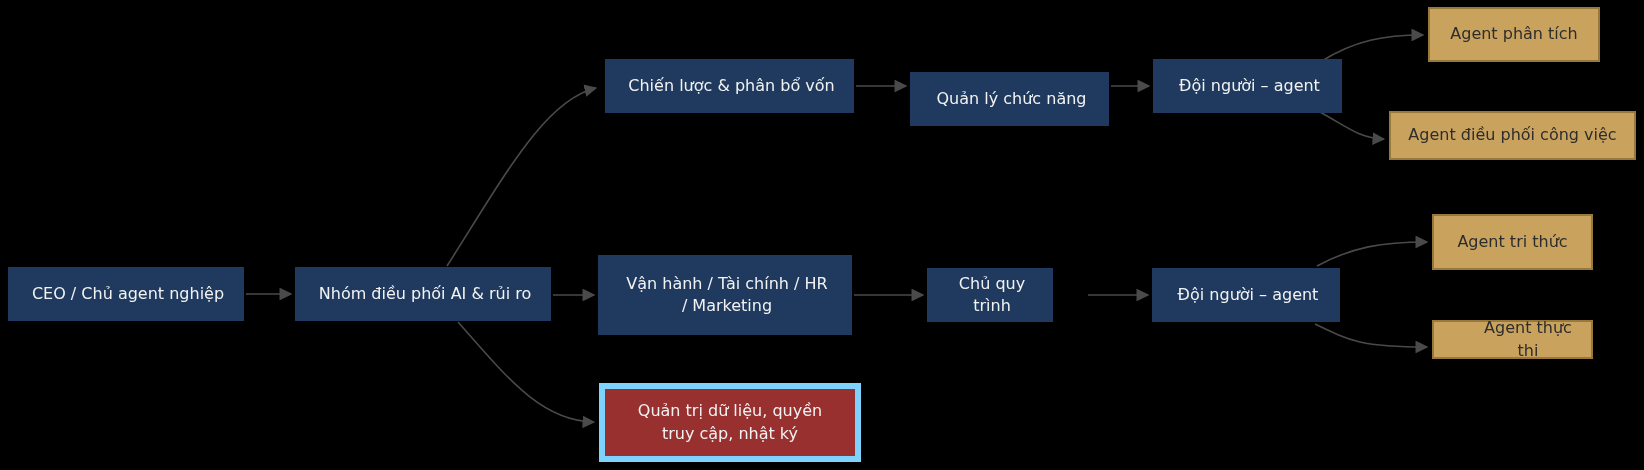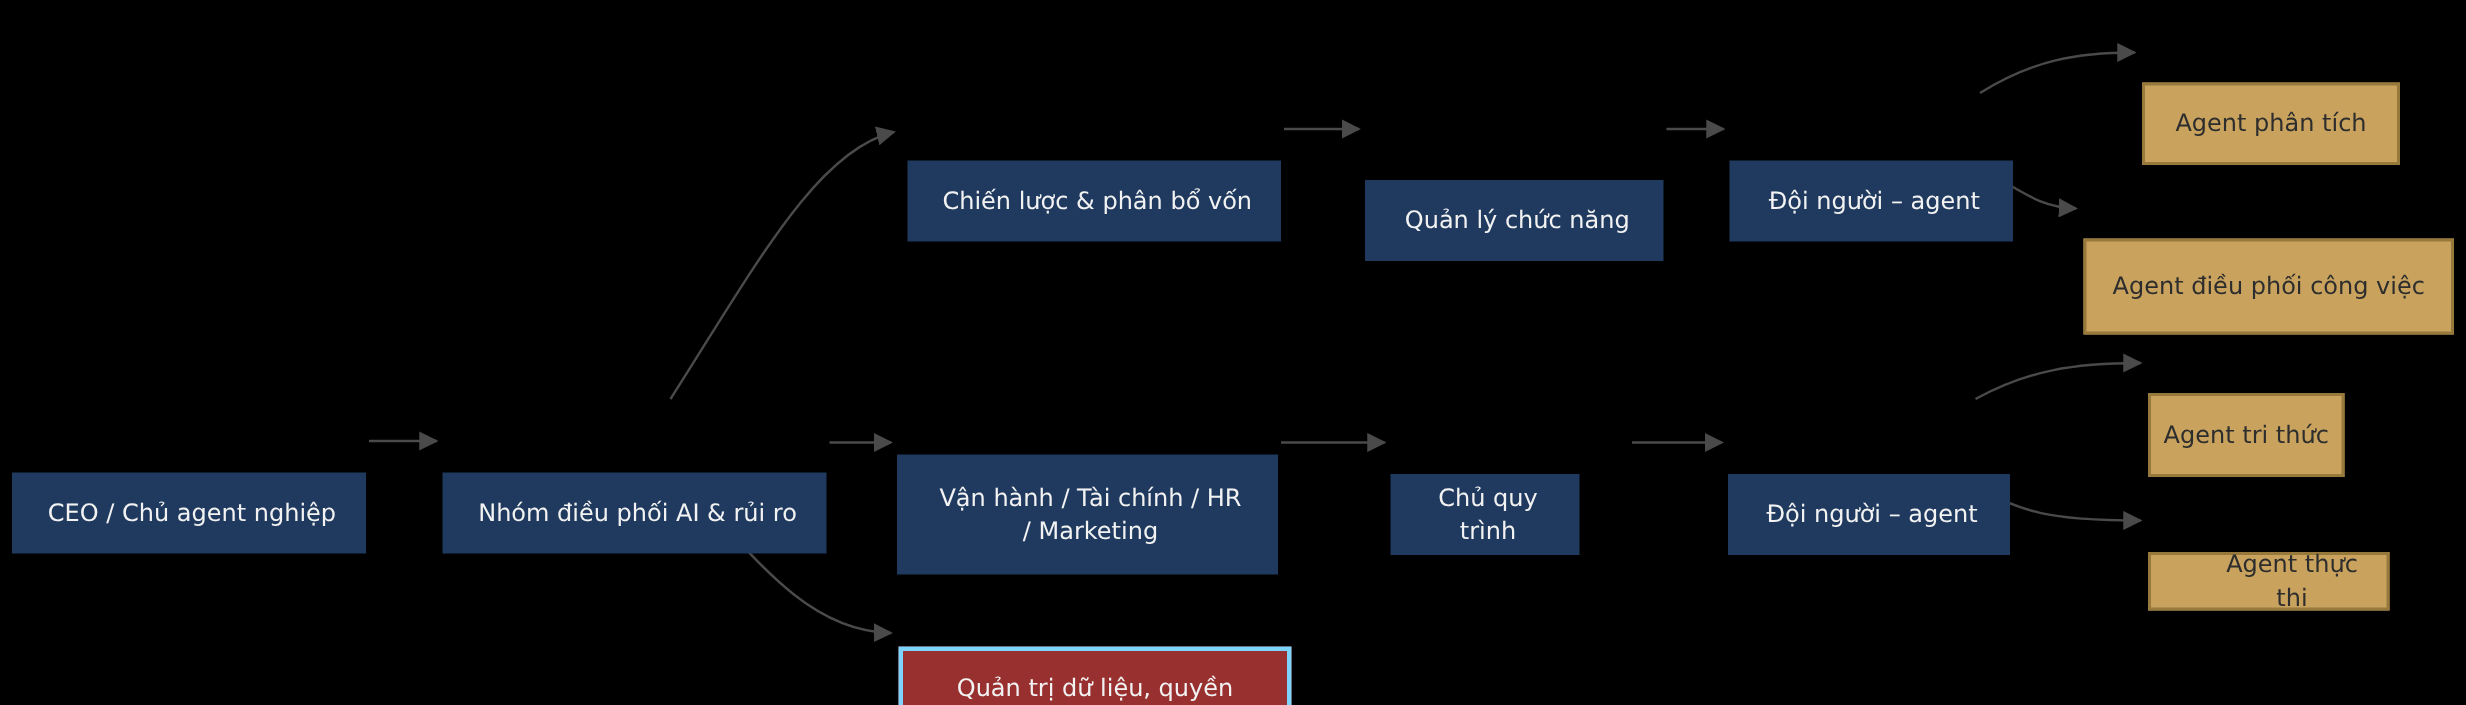--- a/index.html
+++ b/index.html
@@ -25,48 +25,47 @@
     position: absolute;
     box-sizing: border-box;
     display: flex;
     align-items: center;
     justify-content: center;
     text-align: center;
     font-size: 16px;
     line-height: 1.4;
     white-space: pre-line;
     padding: 2px 8px;
-    margin-top: 48px;
   }
   .node.primary {
     background: #1f3a5e;
     color: #f2f2f2;
     padding-left: 12px;
   }
   .node.agent {
     background: #c9a35e;
     color: #2d2d2d;
     border: 2px solid #97793c;
   }
   .node.risk {
     background: #97302f;
     color: #f2f2f2;
-    border: 3px solid #7dd3fc;
+    border: 6px solid #7dd3fc;
   }
   #n-ceo            { left: 8px;    top: 267px; width: 236px; height: 54px; }
   #n-ai-risk        { left: 295px;  top: 267px; width: 256px; height: 54px; }
   #n-strategy       { left: 605px;  top: 59px;  width: 249px; height: 54px; }
   #n-func           { left: 910px;  top: 72px;  width: 199px; height: 54px; }
   #n-team-top       { left: 1153px; top: 59px;  width: 189px; height: 54px; }
   #n-agent-analysis { left: 1428px; top: 7px;   width: 172px; height: 55px; }
-  #n-agent-orch     { left: 1389px; top: 111px; width: 247px; height: 64px; }
+  #n-agent-orch     { left: 1389px; top: 111px; width: 247px; height: 49px; }
   #n-ops            { left: 598px;  top: 255px; width: 254px; height: 80px; }
   #n-process        { left: 927px;  top: 268px; width: 126px; height: 54px; }
   #n-team-mid       { left: 1152px; top: 268px; width: 188px; height: 54px; }
-  #n-agent-knowledge{ left: 1432px; top: 214px; width: 131px; height: 56px; }
+  #n-agent-knowledge{ left: 1432px; top: 214px; width: 161px; height: 56px; }
   #n-agent-exec     { left: 1432px; top: 320px; width: 161px; height: 39px; padding-left: 39px; }
   #n-risk           { left: 599px;  top: 383px; width: 262px; height: 79px; }
 </style>
 </head>
 <body>
 
 <div class="canvas">
 
   <svg class="edges" viewBox="0 0 1644 470" xmlns="http://www.w3.org/2000/svg">
     <defs>

